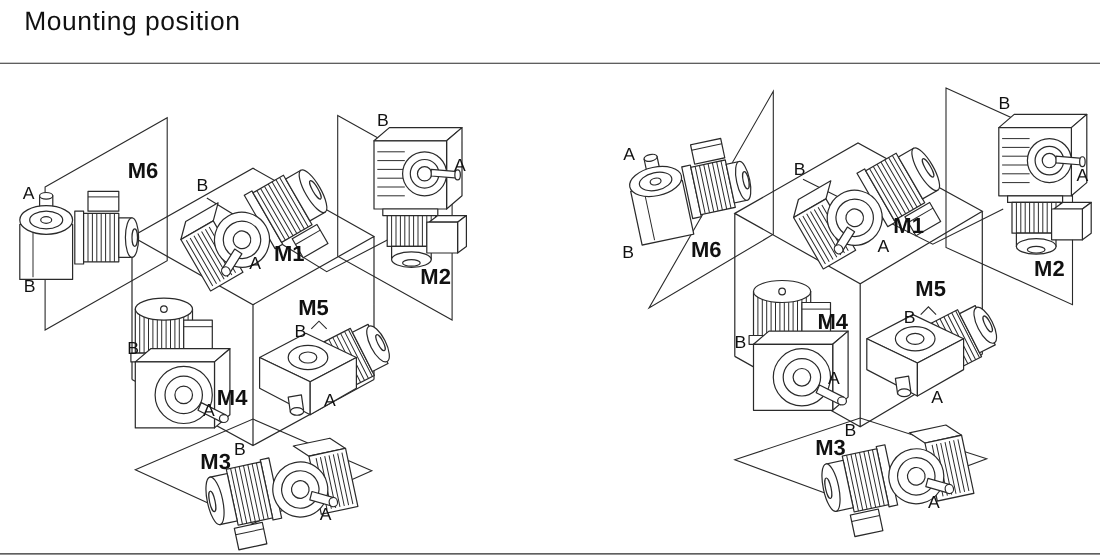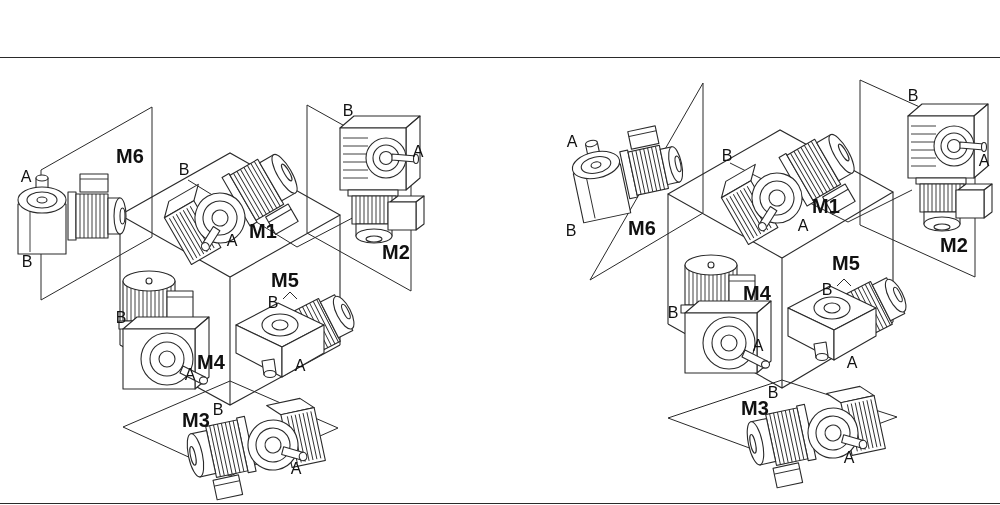--- a/index.html
+++ b/index.html
@@ -13,20 +13,21 @@
   text.ab{font-size:16px;}
   .ln{stroke:#2a2a2a;stroke-width:1.1;fill:none;}
   .pane{stroke:#2a2a2a;stroke-width:1;fill:none;}
   .mot *{stroke:#2a2a2a;stroke-width:1.1;fill:#fff;stroke-linejoin:round;}
   .mot path{fill:none;stroke-width:0.9;}
 </style>
 </head>
 <body>
 
 <div class="page">
+  <div class="title">Mounting position</div>
 
   <svg width="1000" height="505" viewBox="0 0 1000 505">
 
     <defs>
 
       <g id="gmA" class="mot">
         <polygon points="0,22 12,10 46,10 34,22"></polygon>
         <rect x="0" y="22" width="34" height="54"></rect>
         <path d="M4 25V73M8 25V73M12 25V73M16 25V73M20 25V73M24 25V73M28 25V73"></path>
         <rect x="70" y="16" width="8" height="56"></rect>

